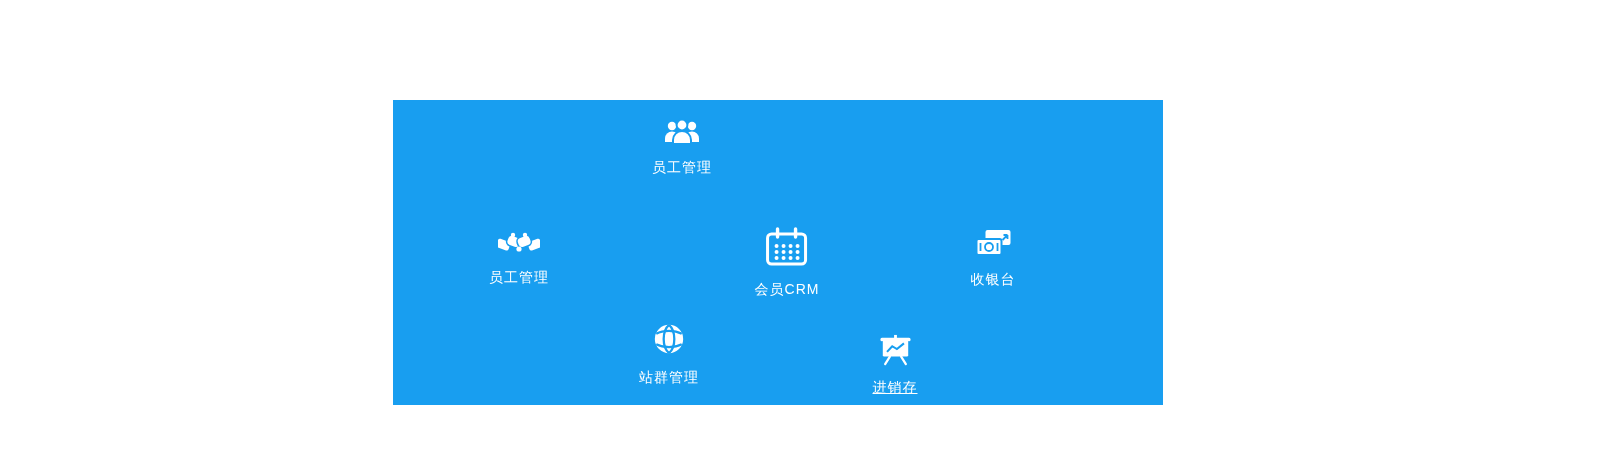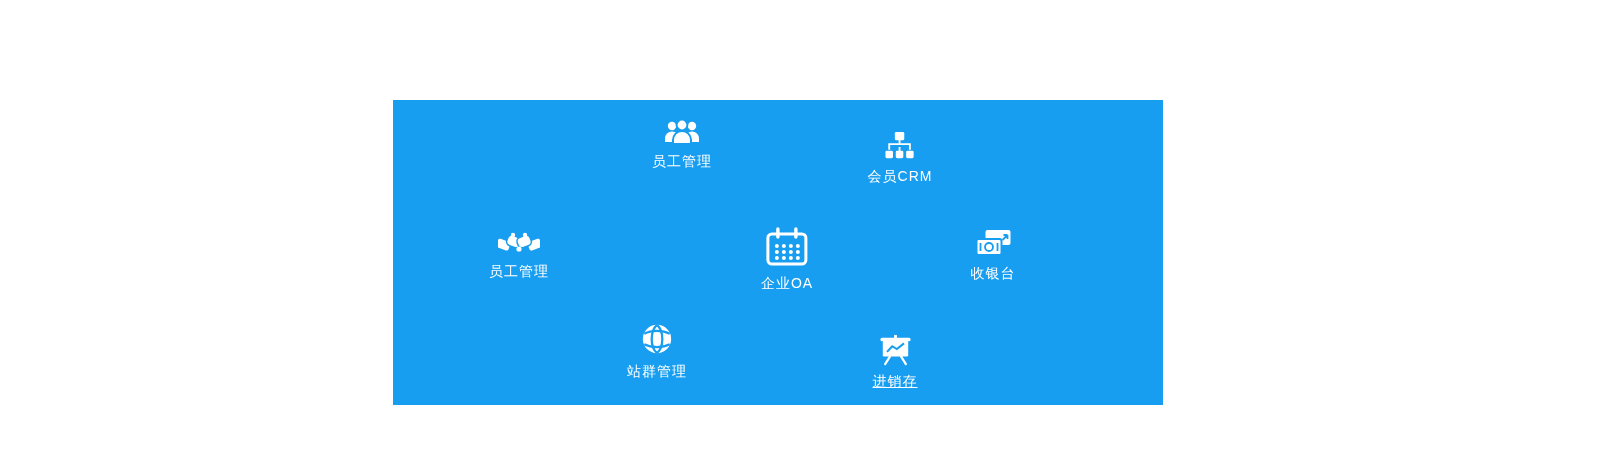--- a/index.html
+++ b/index.html
@@ -26,38 +26,38 @@
     position:absolute;
     display:flex;
     flex-direction:column;
     align-items:center;
     transform:translateX(-50%);
     color:#ffffff;
     text-align:center;
     user-select:none;
   }
   .feature-label{
-    margin-top:7px;
+    margin-top:13px;
     font-size:14px;
     letter-spacing:1px;
     color:#ffffff;
     white-space:nowrap;
   }
   .icon-wrap{
     display:flex;
     align-items:center;
     justify-content:center;
   }
   
   .pos-0{left:289px;top:18px;}
   .pos-1{left:507px;top:30px;}
   .pos-2{left:126px;top:128px;}
   .pos-3{left:394px;top:126px;}
   .pos-4{left:600px;top:128px;}
-  .pos-5{left:264px;top:222px;text-align:center;}
+  .pos-5{left:276px;top:222px;text-align:center;}
   .pos-6{left:502px;top:234px;text-decoration:underline;}
 
   svg .w-fill{fill:#ffffff;}
   svg .w-stroke{stroke:#ffffff;fill:none;}
   svg .b-stroke{stroke:var(--panel-bg);fill:none;}
   svg .w-fill-bstroke{fill:#ffffff;stroke:var(--panel-bg);}
 </style>
 </head>
 <body>
 
@@ -72,32 +72,20 @@
           <circle class="w-fill" cx="29" cy="8" r="4.2"></circle>
           <path class="w-fill" d="M22 24 v-3.5 a7 7 0 0 1 14 0 V24 Z"></path>
           <circle class="w-fill-bstroke" cx="19" cy="7" r="5.4" stroke-width="2"></circle>
           <path class="w-fill-bstroke" d="M10 26 v-4 a9 9 0 0 1 18 0 v4 Z" stroke-width="2"></path>
         </g>
       </svg>
     </span>
     <span class="feature-label">员工管理</span>
   </div>
 
-  <div class="feature-item pos-1">
-    <span class="icon-wrap">
-      <svg width="34" height="31" viewBox="0 0 36 33">
-        <path class="w-stroke" d="M18 10 v5 M7 21 v-6 h22 v6 M18 18 v5" stroke-width="2"></path>
-        <rect class="w-fill" x="13" y="2" width="10" height="9" rx="1.5"></rect>
-        <rect class="w-fill" x="3" y="22" width="8" height="8" rx="1.5"></rect>
-        <rect class="w-fill" x="14" y="22" width="8" height="8" rx="1.5"></rect>
-        <rect class="w-fill" x="25" y="22" width="8" height="8" rx="1.5"></rect>
-      </svg>
-    </span>
-    <span class="feature-label">会员CRM</span>
-  </div>
 
   <div class="feature-item pos-2">
     <span class="icon-wrap">
       <svg width="42" height="28" viewBox="0 0 42 28">
         <g>
           <rect class="w-fill" x="-1" y="12" width="13" height="9" rx="2" transform="rotate(20 5 16)"></rect>
           <rect class="w-fill" x="30" y="12" width="13" height="9" rx="2" transform="rotate(-20 37 16)"></rect>
           <rect class="w-fill-bstroke" x="9" y="8" width="14" height="11" rx="4.5" stroke-width="1.6" transform="rotate(20 16 13)"></rect>
           <rect class="w-fill-bstroke" x="19" y="8" width="14" height="11" rx="4.5" stroke-width="1.6" transform="rotate(-20 26 13)"></rect>
           <circle class="w-fill" cx="15" cy="7" r="2.2"></circle>
@@ -124,21 +112,21 @@
             <circle cx="20" cy="26" r="2"></circle>
             <circle cx="27" cy="26" r="2"></circle>
             <circle cx="34" cy="26" r="2"></circle>
           <circle cx="13" cy="32" r="2"></circle>
             <circle cx="20" cy="32" r="2"></circle>
             <circle cx="27" cy="32" r="2"></circle>
             <circle cx="34" cy="32" r="2"></circle>
         </g>
       </svg>
     </span>
-    <span class="feature-label">企业OA</span>
+    <span class="feature-label">会员CRM</span>
   </div>
 
   <div class="feature-item pos-4">
     <span class="icon-wrap">
       <svg width="38" height="30" viewBox="0 0 38 30">
         <rect class="w-fill" x="11" y="2" width="25" height="15" rx="2"></rect>
         <path class="b-stroke" d="M28 12 l5 -5 m0 0 h-4 m4 0 v4" stroke-width="1.8"></path>
         <rect class="w-fill-bstroke" x="2" y="11" width="25" height="16" rx="2" stroke-width="2"></rect>
         <circle class="b-stroke" cx="14.5" cy="19" r="4" stroke-width="1.8"></circle>
         <line class="b-stroke" x1="6" y1="15" x2="6" y2="23" stroke-width="1.8"></line>

